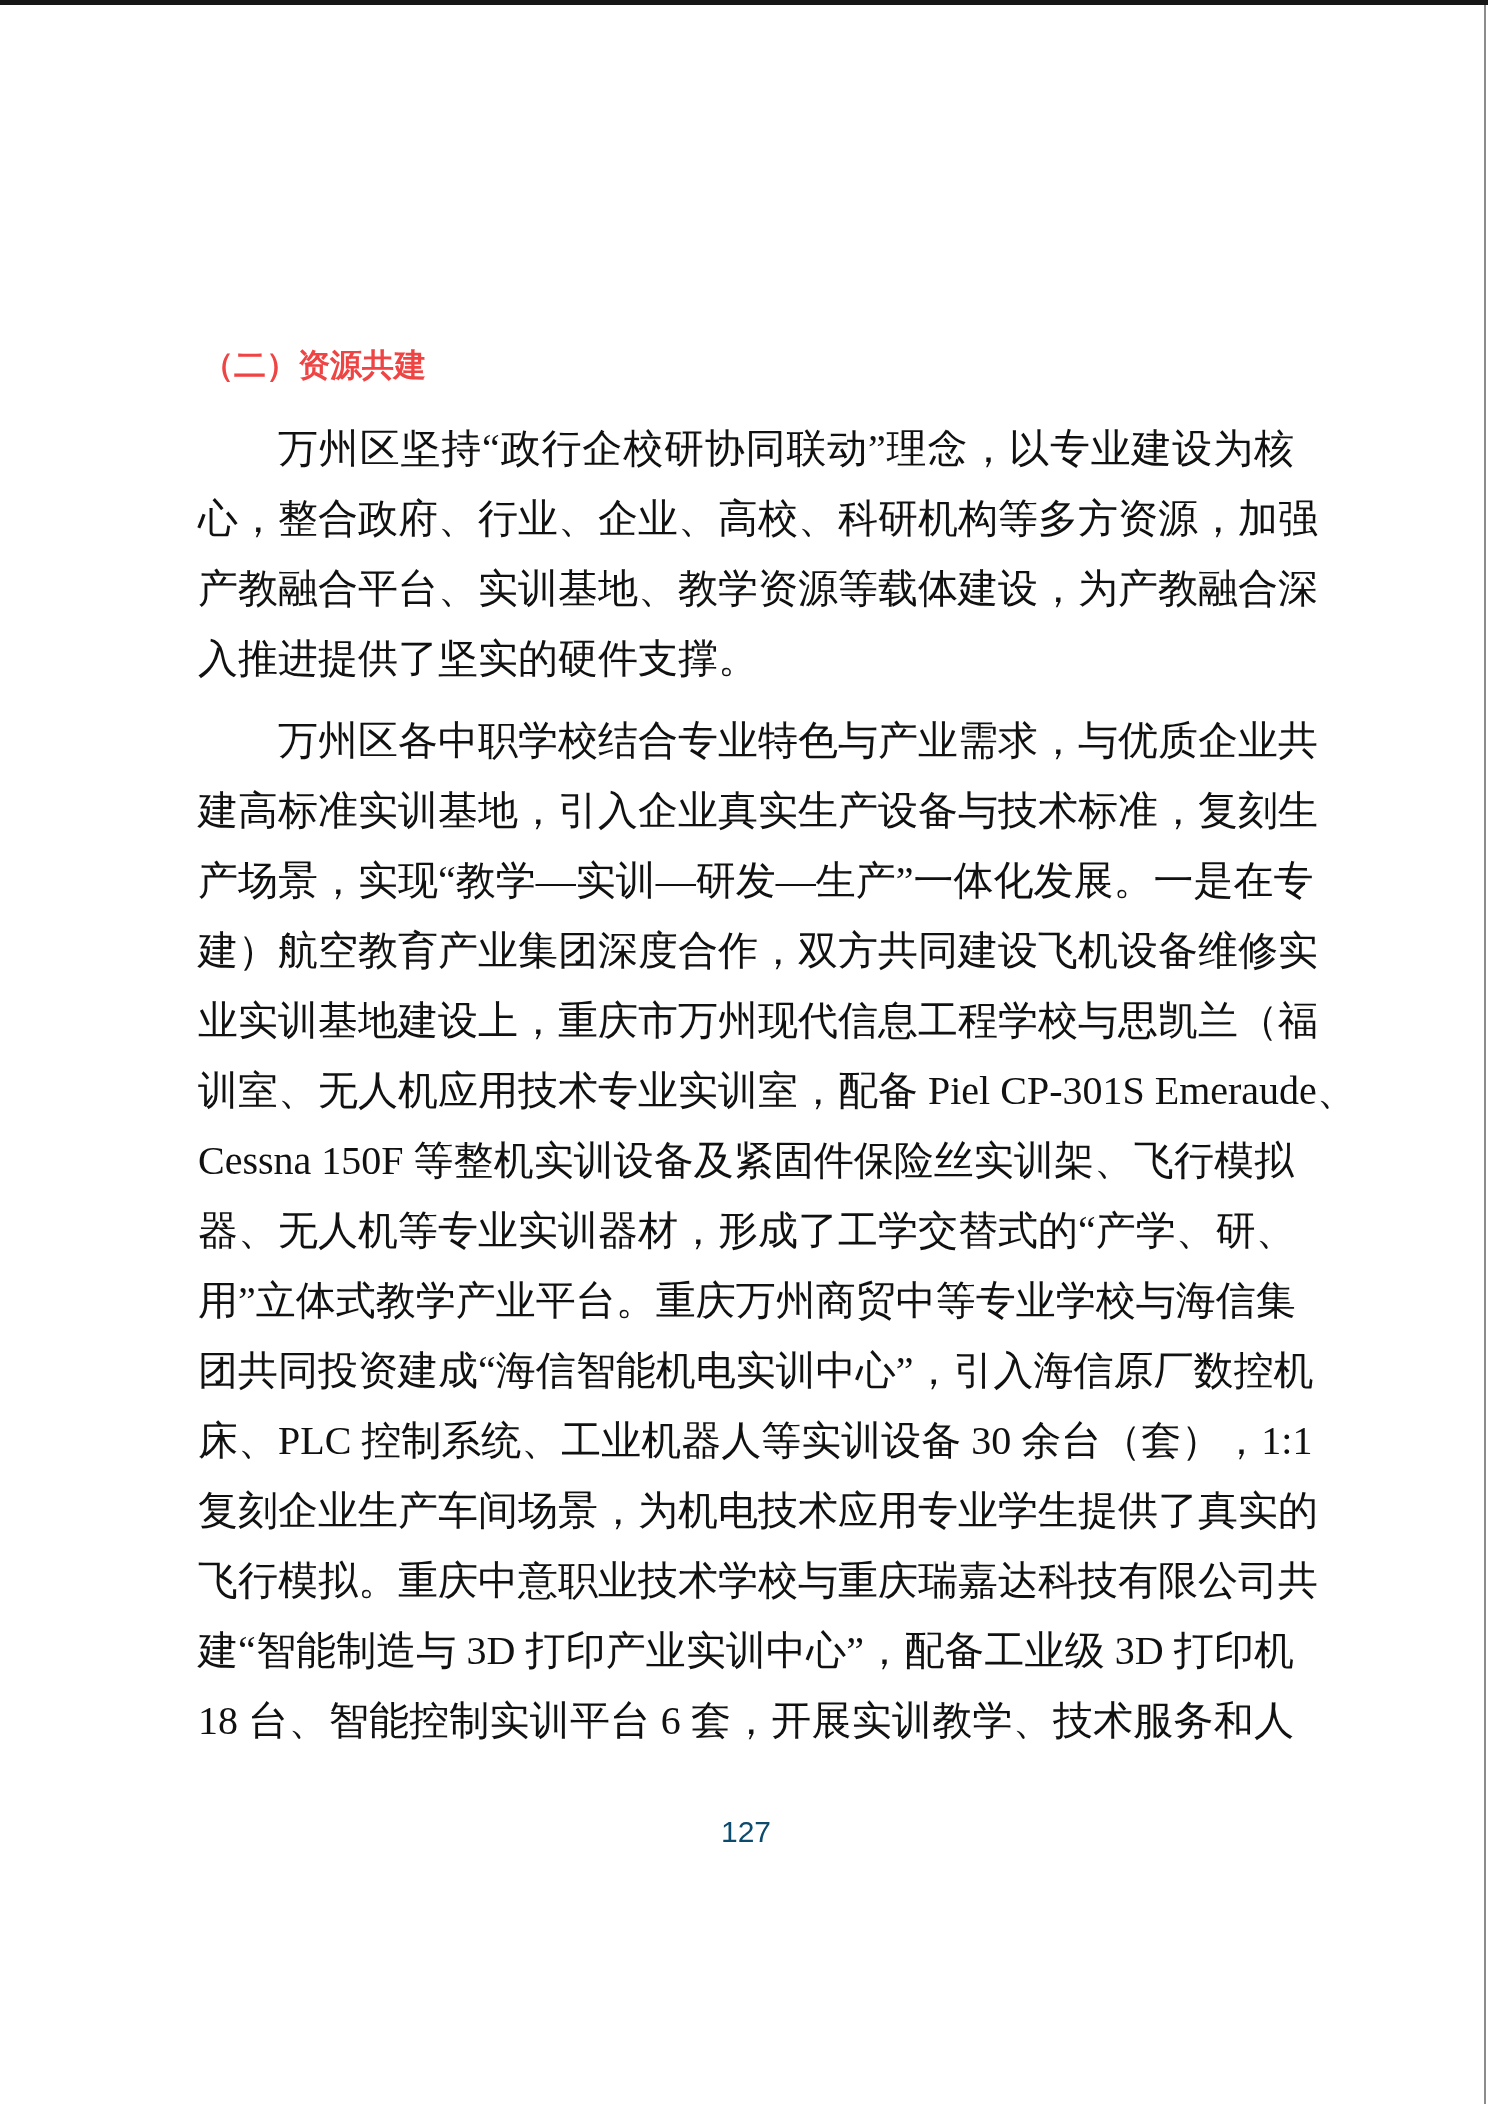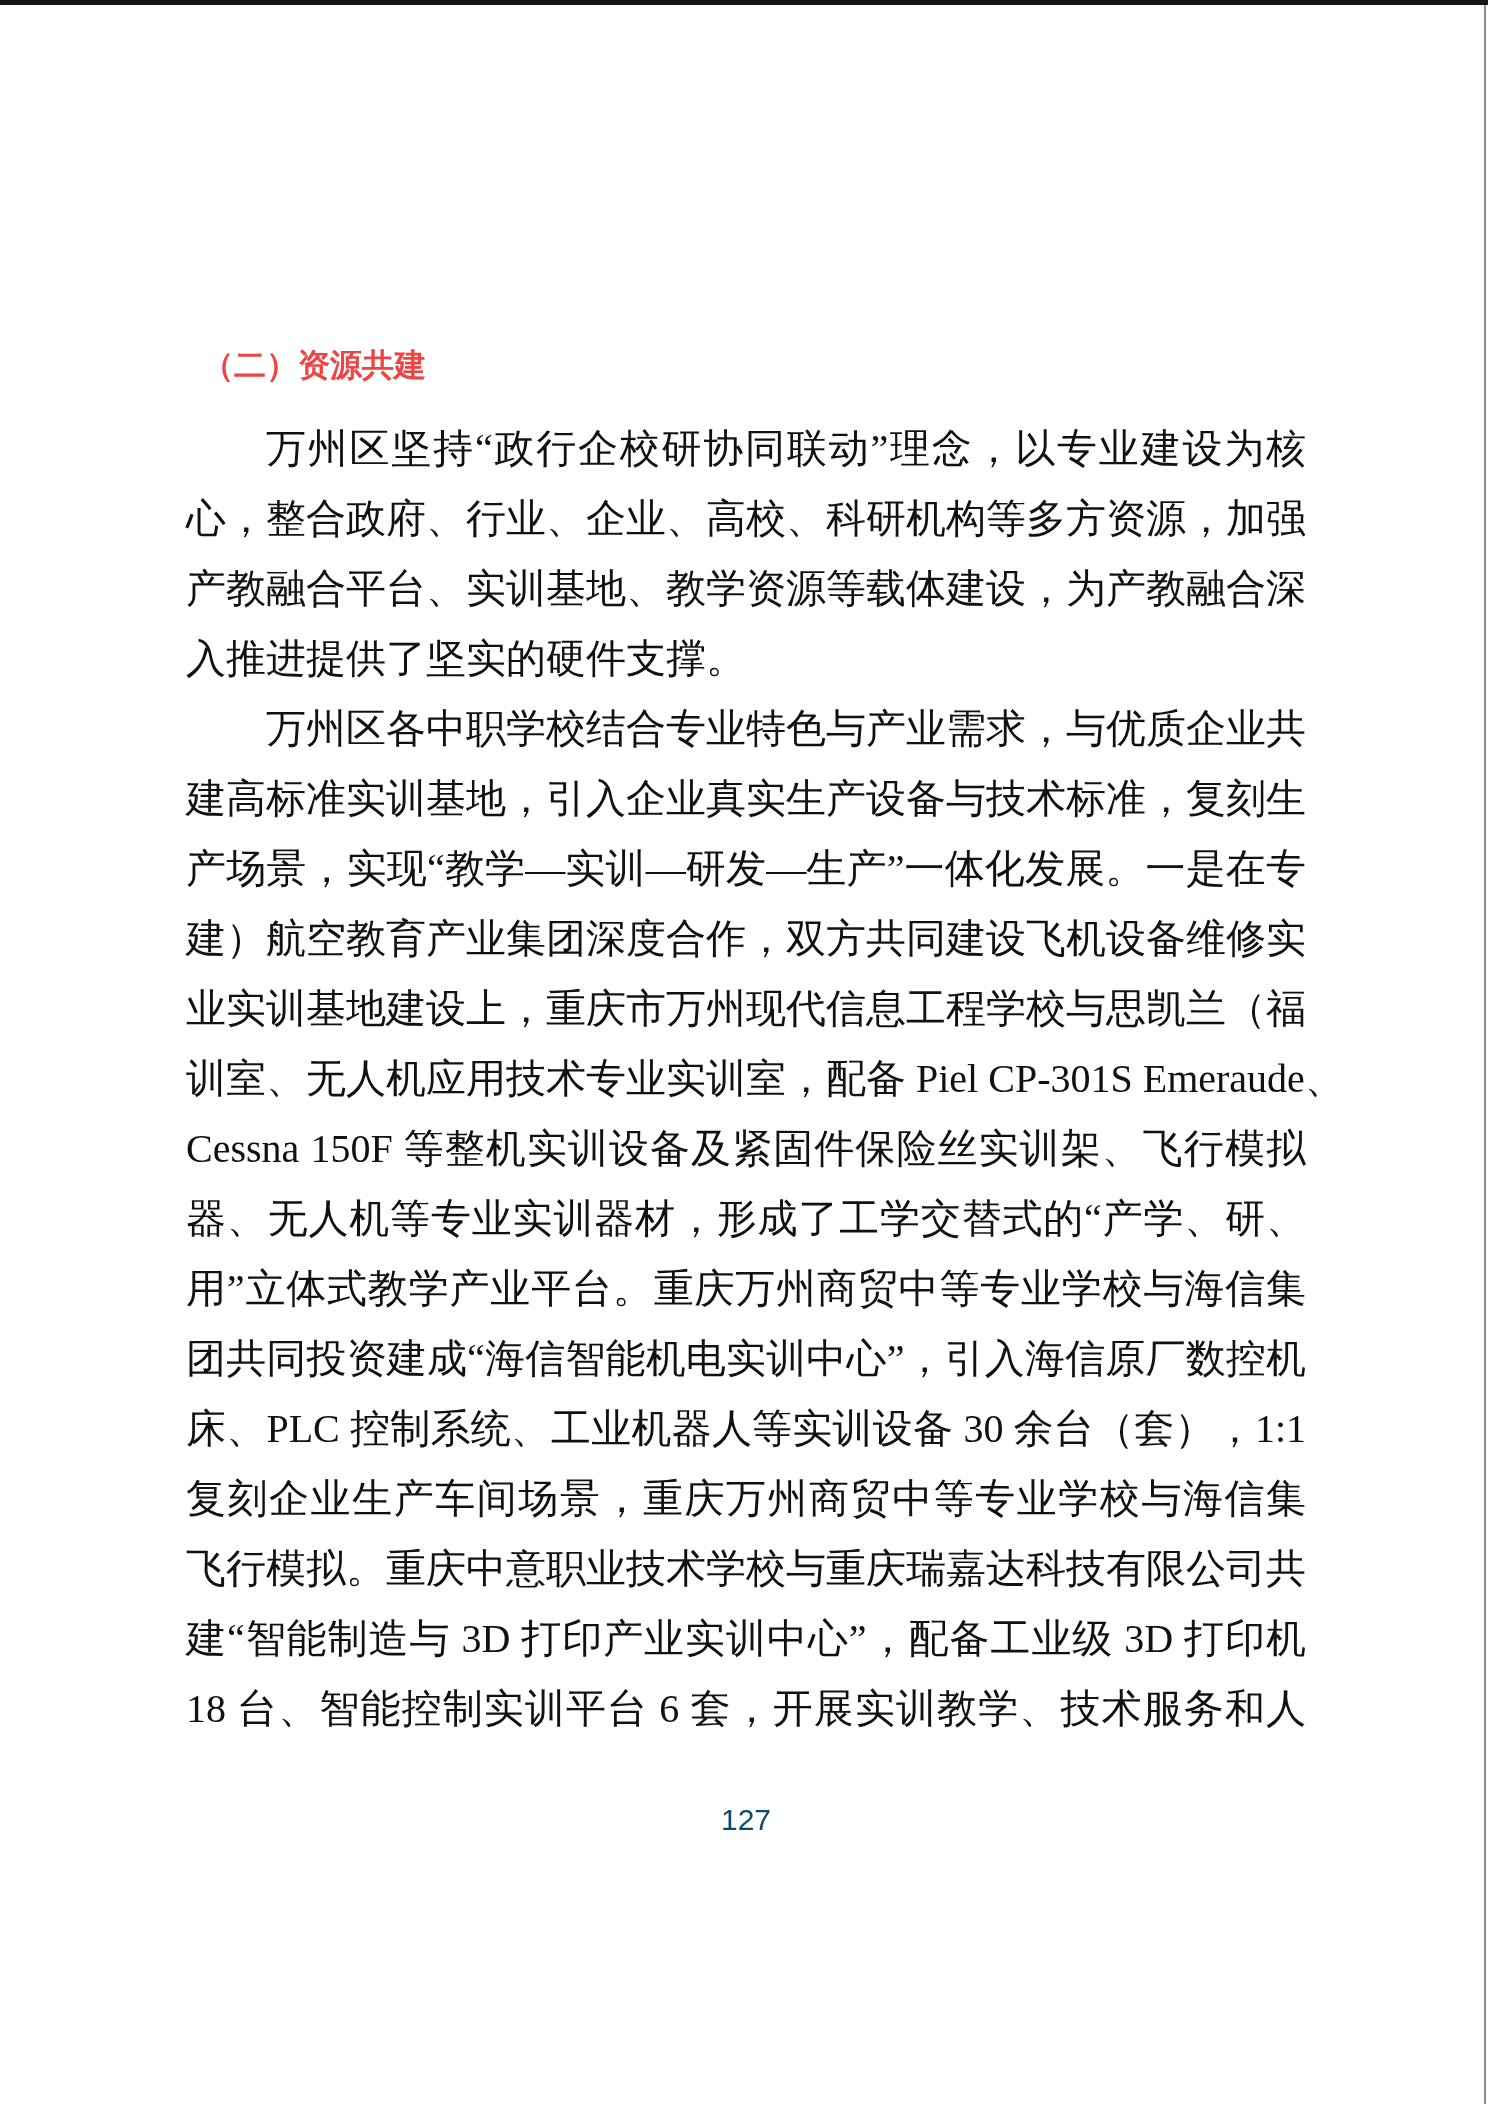--- a/index.html
+++ b/index.html
@@ -49,21 +49,21 @@
   .h2 {
     margin: 0;
     font-family: "Liberation Sans", "DejaVu Sans", sans-serif;
     font-weight: 700;
     font-size: 40px;
     line-height: 70px;
     text-indent: 2em;
     color: #0d0d0d;
   }
   .para {
-    margin: 0;
+    margin: 12px;
   }
   .para-1 { margin-top: 14px; }
   .line {
     font-size: 40px;
     line-height: 70px;
     text-align: justify;
     text-align-last: justify;
     white-space: nowrap;
   }
   .line.indent { text-indent: 2em; }
@@ -101,21 +101,21 @@
       <div class="line">建高标准实训基地，引入企业真实生产设备与技术标准，复刻生</div>
       <div class="line">产场景，实现“教学—实训—研发—生产”一体化发展。一是在专</div>
       <div class="line">建）航空教育产业集团深度合作，双方共同建设飞机设备维修实</div>
       <div class="line">业实训基地建设上，重庆市万州现代信息工程学校与思凯兰（福</div>
       <div class="line">训室、无人机应用技术专业实训室，配备 Piel CP-301S Emeraude、</div>
       <div class="line">Cessna 150F 等整机实训设备及紧固件保险丝实训架、飞行模拟</div>
       <div class="line">器、无人机等专业实训器材，形成了工学交替式的“产学、研、</div>
       <div class="line">用”立体式教学产业平台。重庆万州商贸中等专业学校与海信集</div>
       <div class="line">团共同投资建成“海信智能机电实训中心”，引入海信原厂数控机</div>
       <div class="line">床、PLC 控制系统、工业机器人等实训设备 30 余台（套），1:1</div>
-      <div class="line">复刻企业生产车间场景，重庆万州商贸中等专业学校与海信集</div>
+      <div class="line">复刻企业生产车间场景，为机电技术应用专业学生提供了真实的</div>
       <div class="line">飞行模拟。重庆中意职业技术学校与重庆瑞嘉达科技有限公司共</div>
       <div class="line">建“智能制造与 3D 打印产业实训中心”，配备工业级 3D 打印机</div>
       <div class="line">18 台、智能控制实训平台 6 套，开展实训教学、技术服务和人</div>
     </div>
 
     <div class="page-number">127</div>
 
   </div>
 </div>
 

